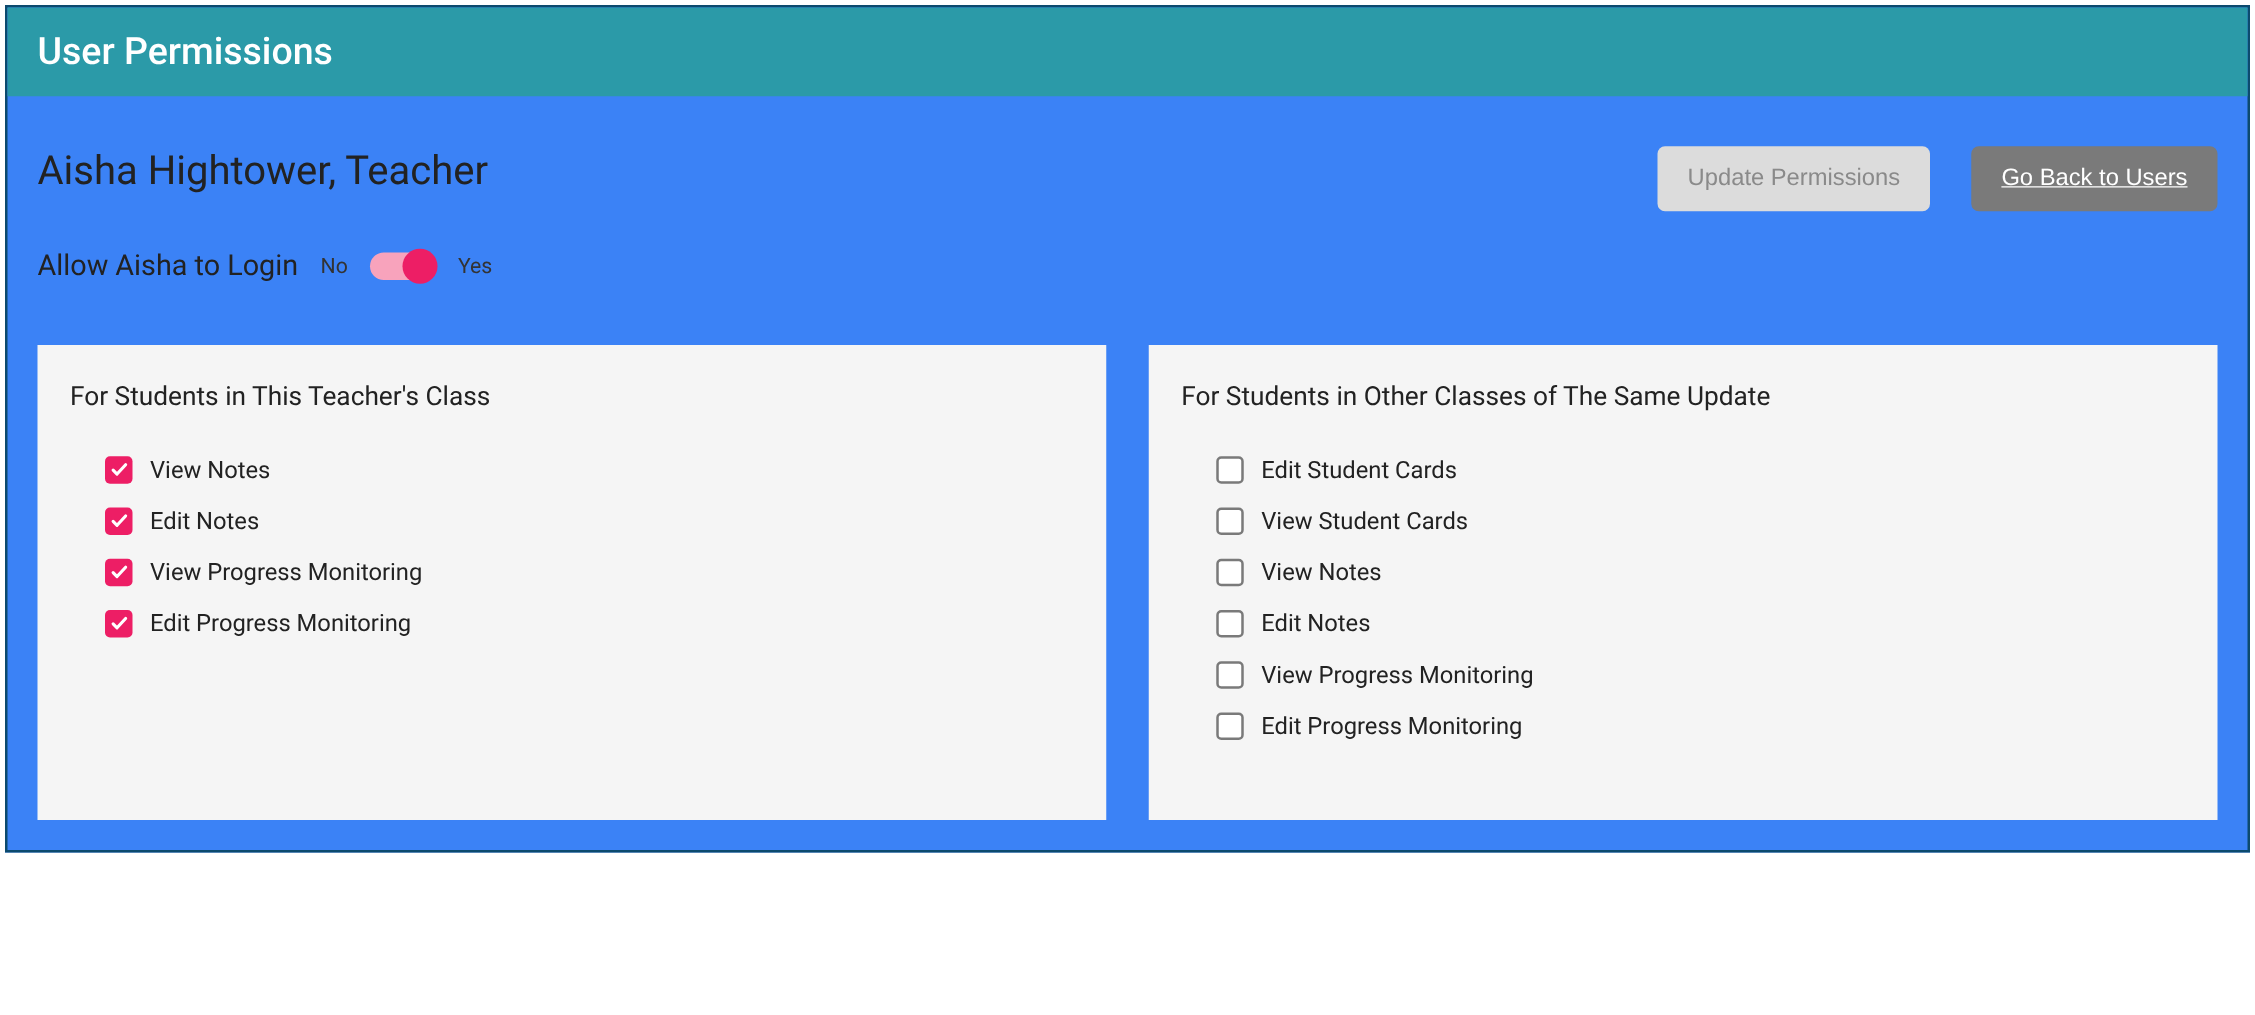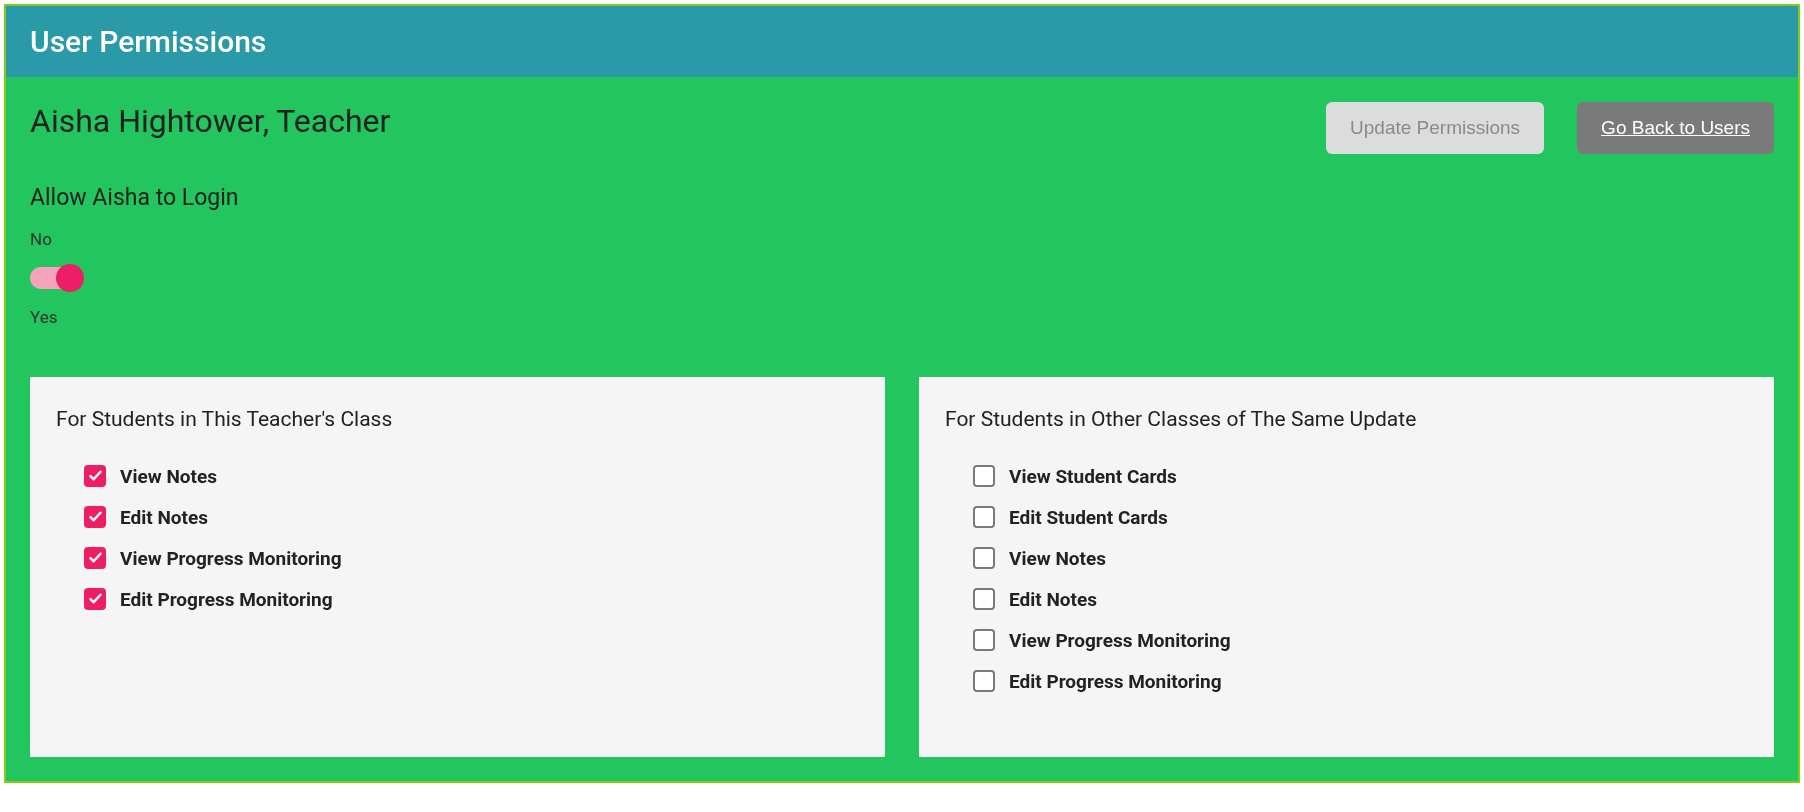--- a/index.html
+++ b/index.html
@@ -6,34 +6,34 @@
       box-sizing: border-box;
       margin: 0;
       padding: 0;
     }
     body {
       font-family: -apple-system, BlinkMacSystemFont, "Segoe UI", Roboto, Helvetica, Arial, sans-serif;
       background: #fff;
       padding: 4px;
     }
     .container {
-      border: 2px solid #84cc16;
-      background: #22c55e;
+      border: 2px solid #0c4a6e;
+      background: #3b82f6;
     }
     .header-bar {
       background: #2b9aa8;
       padding: 18px 24px;
     }
     .header-title {
       color: #fff;
       font-size: 30px;
       font-weight: 500;
     }
     .content {
-      padding: 25px 24px 24px 24px;
+      padding: 40px 24px 24px 24px;
       border-radius: 30px;
     }
     .top-row {
       display: flex;
       justify-content: space-between;
       align-items: flex-start;
       margin-bottom: 30px;
     }
     .user-name {
       font-size: 32px;
@@ -56,23 +56,23 @@
       background: #dcdcdc;
       color: #8a8a8a;
     }
     .btn-back {
       background: #7a7a7a;
       color: #fff;
       text-decoration: underline;
     }
     .login-row {
       display: flex;
+      align-items: center;
       gap: 18px;
       margin-bottom: 50px;
-      flex-direction: column;
     }
     .login-label {
       font-size: 23px;
       color: #222;
     }
     .toggle-no, .toggle-yes {
       font-size: 17px;
       color: #333;
     }
     .toggle {
@@ -107,24 +107,23 @@
       color: #222;
       font-weight: 400;
       margin-bottom: 28px;
       line-height: 1.6;
     }
     .checkbox-list {
       padding-left: 28px;
     }
     .checkbox-item {
       display: flex;
-      align-items: flex-start;
+      align-items: flex-end;
       gap: 14px;
       margin-bottom: 18px;
-      font-weight: bold;
     }
     .checkbox {
       width: 22px;
       height: 22px;
       border-radius: 4px;
       display: flex;
       align-items: center;
       justify-content: center;
       cursor: pointer;
       flex-shrink: 0;
@@ -206,25 +205,25 @@
               </div>
               <span class="checkbox-label">Edit Progress Monitoring</span>
             </div>
           </div>
       </div>
       <div class="panel">
         <div class="panel-title">For Students in Other Classes of The Same Update</div>
         <div class="checkbox-list">
             <div class="checkbox-item">
               <div class="checkbox unchecked"></div>
+              <span class="checkbox-label">Edit Student Cards</span>
+            </div>
+            <div class="checkbox-item">
+              <div class="checkbox unchecked"></div>
               <span class="checkbox-label">View Student Cards</span>
-            </div>
-            <div class="checkbox-item">
-              <div class="checkbox unchecked"></div>
-              <span class="checkbox-label">Edit Student Cards</span>
             </div>
             <div class="checkbox-item">
               <div class="checkbox unchecked"></div>
               <span class="checkbox-label">View Notes</span>
             </div>
             <div class="checkbox-item">
               <div class="checkbox unchecked"></div>
               <span class="checkbox-label">Edit Notes</span>
             </div>
             <div class="checkbox-item">

